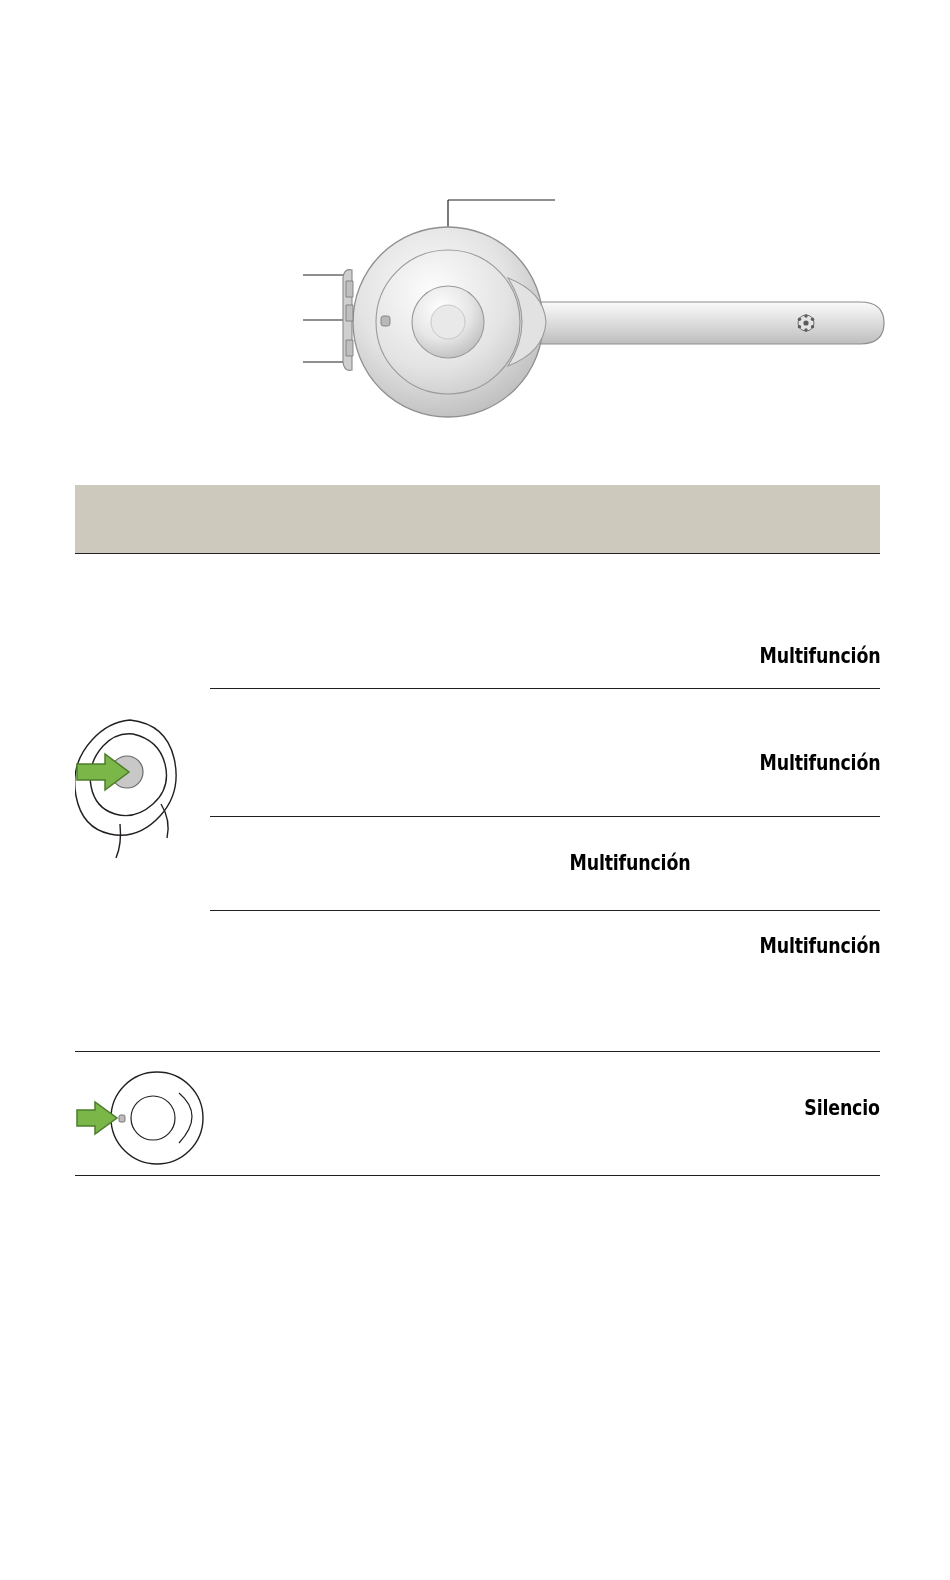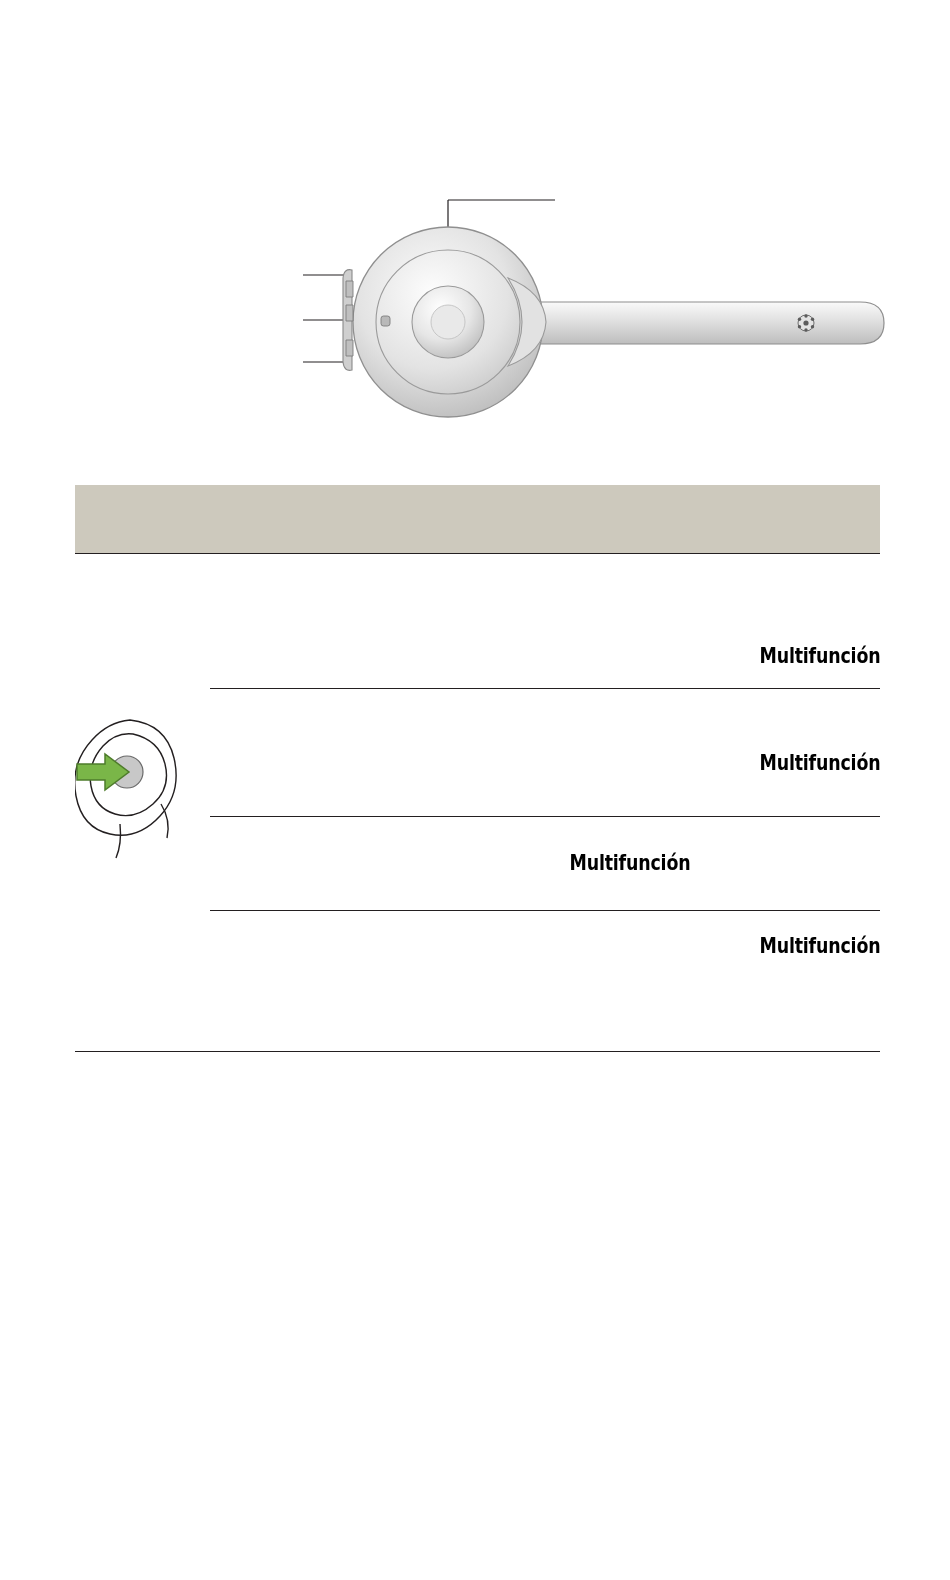--- a/index.html
+++ b/index.html
@@ -180,14 +180,33 @@
     <div class="label" style="top:32px; right:190px;">Multifunción</div>
     <div class="row-sep short-sep" style="top:92px;"></div>
   </div>
 
   <div class="row" style="height:140px;">
     <div class="label right-aligned" style="top:20px;">Multifunción</div>
     <div class="row-sep full-sep" style="top:138px;"></div>
   </div>
 
 
+  <div class="row" style="height:125px;">
+    <div class="icon-cell" style="top:10px; left:0;">
+      <svg width="140" height="110" viewBox="0 0 140 110">
+        <g fill="#ffffff" stroke="#231f20" stroke-width="1.4">
+          <circle cx="82" cy="55" r="46"></circle>
+        </g>
+        <g fill="none" stroke="#231f20" stroke-width="1.2">
+          <circle cx="78" cy="55" r="22"></circle>
+          <path d="M104 30 q26 22 0 50"></path>
+        </g>
+        <rect x="44" y="52" width="6" height="7" rx="1.5" fill="#bdbdbd" stroke="#6a6a6a" stroke-width="0.9"></rect>
+        <g class="arrow-green">
+          <path d="M2 47 L20 47 L20 39 L42 55 L20 71 L20 63 L2 63 Z"></path>
+        </g>
+      </svg>
+    </div>
+    <div class="label right-aligned" style="top:42px;">Silencio</div>
+    <div class="row-sep full-sep" style="top:122px;"></div>
+  </div>
 
 </div>
 
 </body></html>

